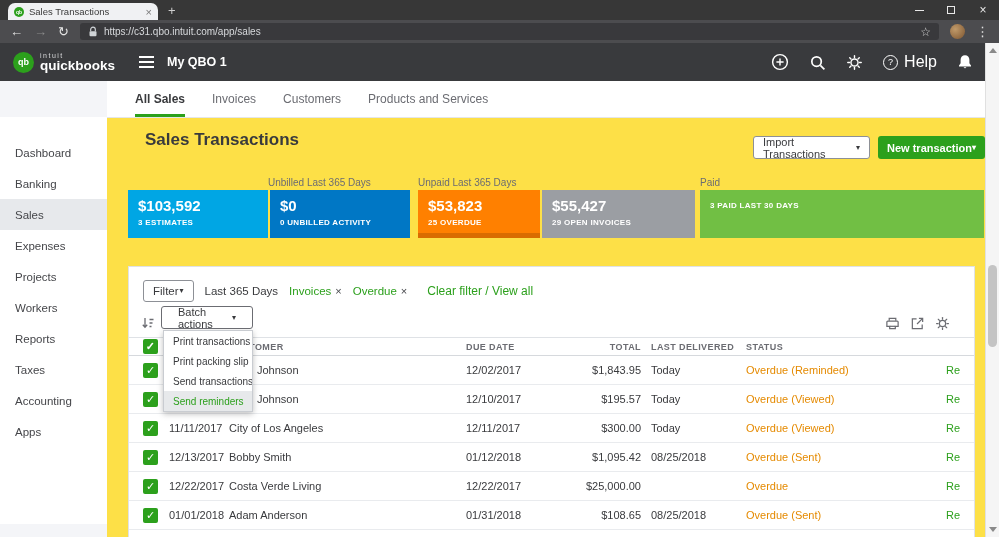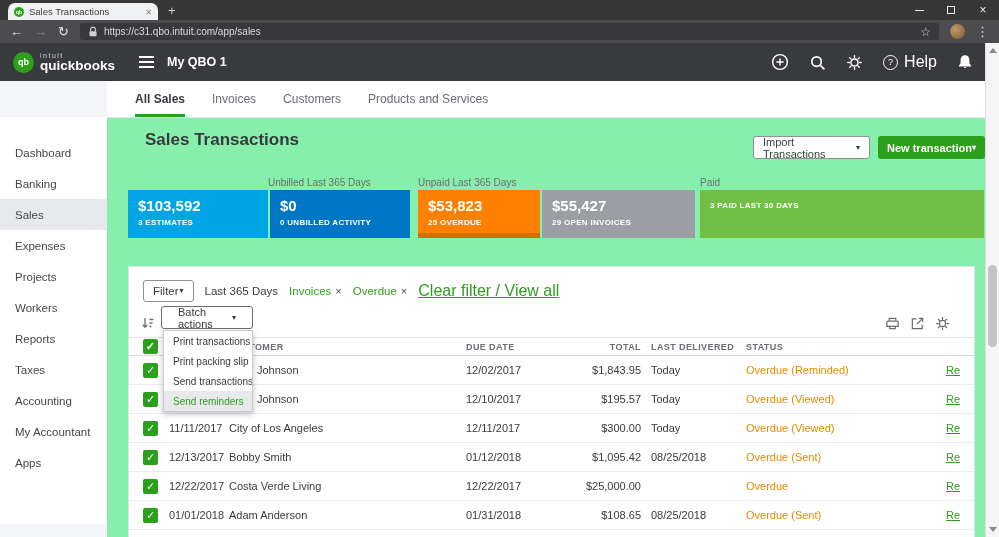--- a/index.html
+++ b/index.html
@@ -40,21 +40,21 @@
   .help-group{display:flex;align-items:center;gap:6px;cursor:pointer;}
   .qmark{width:15px;height:15px;border:1.5px solid #fff;border-radius:50%;color:#fff;font-size:9px;display:flex;align-items:center;justify-content:center;}
   .help-label{color:#fff;font-size:16px;}
 
   
   .sidebar{position:absolute;top:81px;left:0;width:107px;bottom:13px;background:#fff;padding-top:20px;z-index:2;margin-top:36px;}
   .side-item{height:31px;display:flex;align-items:center;padding-left:15px;font-size:11.5px;color:#45464a;cursor:pointer;white-space:nowrap;}
   .side-item.active{background:#e7e9ec;}
 
   
-  .main{position:absolute;top:81px;left:107px;right:0;bottom:0;background:#86efac;}
+  .main{position:absolute;top:81px;left:107px;right:0;bottom:0;background:#fde047;}
   .navtabs{position:absolute;top:0;left:0;right:0;height:37px;background:#fff;border-bottom:1px solid #e4e6e9;display:flex;align-items:stretch;gap:27px;padding-left:28px;}
   .navtab{font-size:12px;color:#6b6c72;display:flex;align-items:center;border-bottom:3px solid transparent;padding-top:2px;cursor:pointer;white-space:nowrap;}
   .navtab.active{color:#393a3d;font-weight:bold;border-bottom-color:#2ca01c;}
 
   .page-title{position:absolute;top:49px;left:38px;font-size:17px;font-weight:bold;color:#393a3d;}
   .btn{display:flex;align-items:center;justify-content:flex-end;border-radius:3px;cursor:pointer;}
   .btn-import{position:absolute;top:55px;left:646px;width:117px;height:23px;background:#fff;border:1px solid #8d9096;padding:0 9px;font-size:11px;color:#393a3d;}
   .btn-new{position:absolute;top:55px;left:771px;width:107px;height:23px;background:#2ca01c;color:#fff;font-weight:bold;padding:0 9px;font-size:11px;border:none;}
   .caret{font-size:8px;line-height:1;}
 
@@ -65,34 +65,34 @@
   .tile .cap{font-size:8px;font-weight:bold;letter-spacing:.3px;margin-top:3px;}
   .tile.selected{border-bottom:5px solid #d96c00;}
 
   
   .card{position:absolute;top:185px;left:21px;width:847px;height:300px;background:#fff;border:1px solid #dfe2e6;}
   .filter-row{position:absolute;top:13px;left:14px;display:flex;align-items:center;gap:11px;}
   .btn-filter{height:22px;background:#fff;border:1px solid #8d9096;gap:1px;padding:0 9px;font-size:11.5px;color:#393a3d;}
   .range-text{font-size:11.5px;color:#393a3d;}
   .chip{display:flex;align-items:center;gap:4px;font-size:11.5px;color:#2ca01c;cursor:pointer;}
   .chip .x{color:#44464a;font-size:11px;}
-  .clear-link{font-size:16px;color:#2ca01c;text-decoration:underline;cursor:pointer;}
+  .clear-link{font-size:12px;color:#2ca01c;margin-left:9px;cursor:pointer;}
 
   .sort-btn{position:absolute;top:49px;left:12px;cursor:pointer;}
   .btn-batch{position:absolute;top:39px;left:32px;width:92px;height:23px;background:#fff;border:1px solid #6b6c72;padding:0 16px;font-size:11px;color:#393a3d;z-index:6;}
   .tbl-tools{position:absolute;top:49px;right:24px;display:flex;gap:10px;}
   .tbl-tools span{cursor:pointer;display:flex;}
 
   .grid-cols{display:grid;grid-template-columns:26px 60px 237px 90px 85px 105px 115px 1fr;align-items:center;padding:0 14px;}
   .thead{position:absolute;top:70px;left:0;right:0;height:19px;border-top:1px solid #dfe2e6;border-bottom:1px solid #d6d9dd;font-size:9px;font-weight:bold;color:#6b6c72;letter-spacing:.4px;}
   .tbody{position:absolute;top:89px;left:0;right:0;}
   .trow{height:29px;border-bottom:1px solid #e9ebee;font-size:11px;color:#393a3d;}
   .c-total{text-align:right;}
   .c-del{padding-left:10px;}
-  .c-action{text-align:right;color:#2ca01c;cursor:pointer;overflow:hidden;white-space:nowrap;text-decoration:underline;}
+  .c-action{text-align:right;color:#2ca01c;cursor:pointer;overflow:hidden;white-space:nowrap;}
   .c-cust.shift{padding-left:28px;}
   .checkbox{width:15px;height:15px;background:#2ca01c;border-radius:2px;color:#fff;font-size:11px;line-height:1;display:flex;align-items:center;justify-content:center;cursor:pointer;}
 
   .menu{position:absolute;top:63px;left:34px;width:90px;background:#fff;border:1px solid #c9ccd1;box-shadow:0 2px 6px rgba(0,0,0,.25);z-index:5;}
   .menu-item{height:20px;display:flex;align-items:center;padding-left:9px;font-size:10px;color:#393a3d;cursor:pointer;white-space:nowrap;overflow:hidden;}
   .menu-item.active{background:#e7e9eb;color:#2ca01c;}
 
   
   .scrollbar{position:absolute;top:43px;right:0;width:14px;bottom:0;background:#f5f5f5;border-left:1px solid #e0e0e0;z-index:9;}
   .tri-up{position:absolute;top:5px;left:3px;width:0;height:0;border-left:4px solid transparent;border-right:4px solid transparent;border-bottom:5px solid #8a8a8a;}
@@ -192,21 +192,20 @@
 <div class="sidebar">
   <div class="side-item">Dashboard</div>
   <div class="side-item">Banking</div>
   <div class="side-item active">Sales</div>
   <div class="side-item">Expenses</div>
   <div class="side-item">Projects</div>
   <div class="side-item">Workers</div>
   <div class="side-item">Reports</div>
   <div class="side-item">Taxes</div>
   <div class="side-item">Accounting</div>
-  <div class="side-item">My Accountant</div>
   <div class="side-item">Apps</div>
 </div>
 
 <div class="main">
 
   <div class="navtabs">
     <div class="navtab active">All Sales</div>
     <div class="navtab">Invoices</div>
     <div class="navtab">Customers</div>
     <div class="navtab">Products and Services</div>

